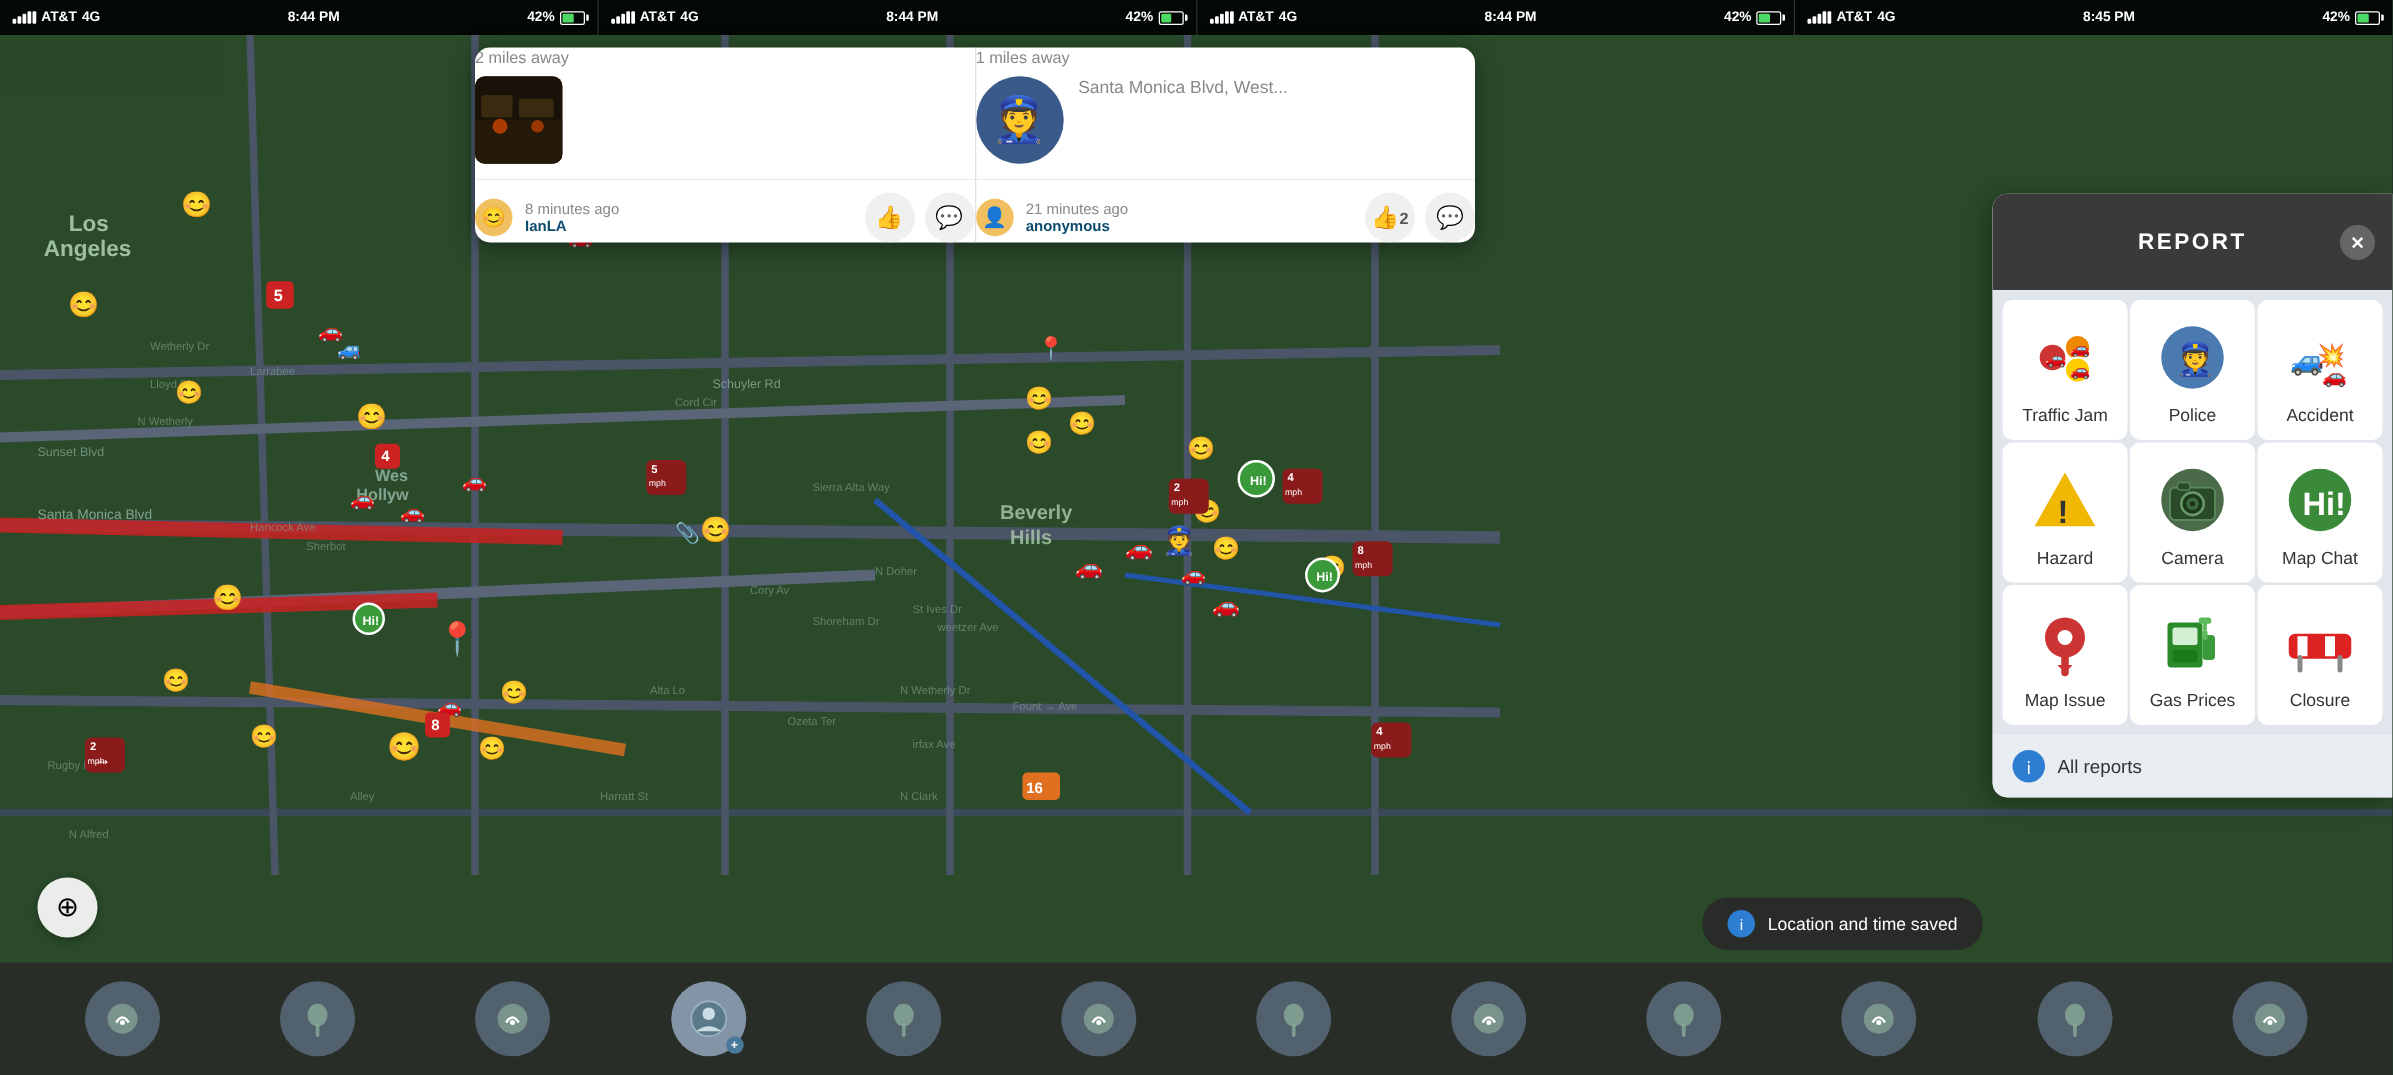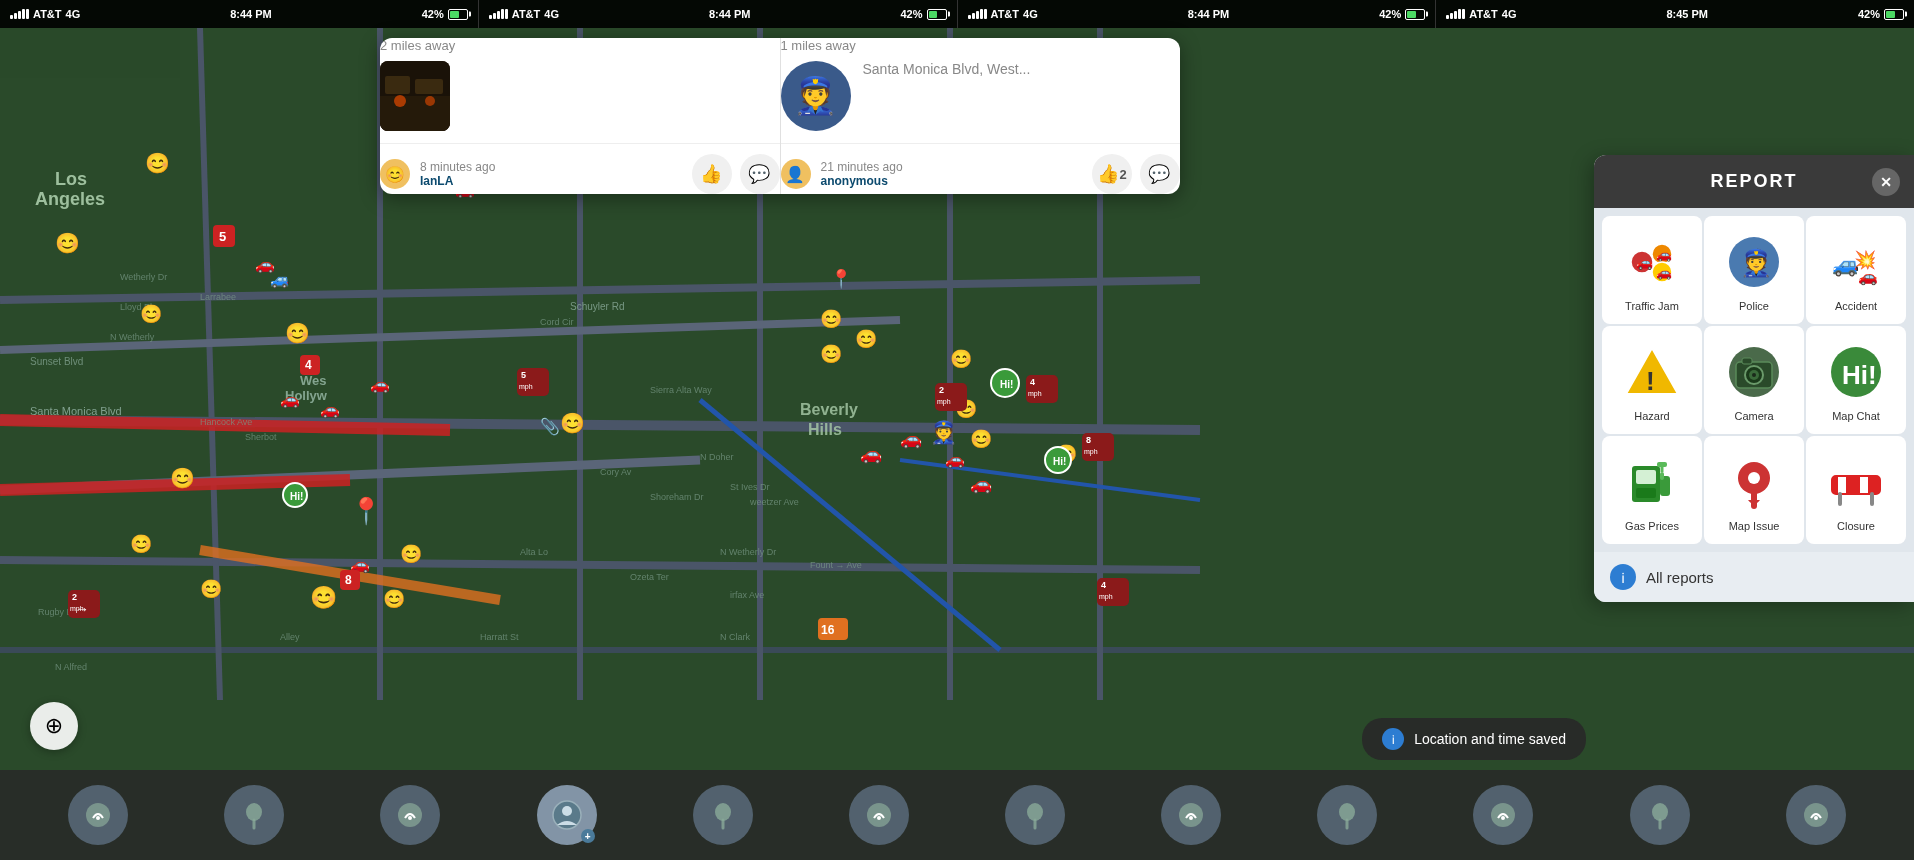--- a/index.html
+++ b/index.html
@@ -255,21 +255,21 @@
       background: #f0f4f8;
       border-radius: 12px 0 0 12px;
       box-shadow: -4px 4px 20px rgba(0,0,0,0.3);
       z-index: 200;
       overflow: hidden;
     }
 
     .report-header {
       background: #3a3a3a;
       color: white;
-      padding: 16px;
+      padding: 28px;
       display: flex;
       align-items: center;
       justify-content: center;
       position: relative;
     }
 
     .report-title {
       font-size: 18px;
       font-weight: 700;
       letter-spacing: 2px;
@@ -312,21 +312,21 @@
       cursor: pointer;
     }
 
     .report-icon-wrap {
       width: 60px; height: 60px;
       display: flex; align-items: center; justify-content: center;
       font-size: 42px;
     }
 
     .report-label {
-      font-size: 11px;
+      font-size: 14px;
       color: #333;
       font-weight: 500;
       text-align: right;
     }
 
     .report-footer {
       background: #e8edf2;
       padding: 12px 16px;
       display: flex;
       align-items: center;
@@ -769,48 +769,48 @@
           <circle cx="28" cy="28" r="25" fill="#3a8a3a"></circle>
           <text x="14" y="40" font-size="26" fill="white" font-weight="900">Hi!</text>
         </svg>
       </div>
       <div class="report-label">Map Chat</div>
     </div>
 
     <div class="report-item">
       <div class="report-icon-wrap">
         <svg width="56" height="56" viewBox="0 0 56 56">
+          <ellipse cx="28" cy="24" rx="16" ry="16" fill="#cc3333"></ellipse>
+          <circle cx="28" cy="24" r="6" fill="white"></circle>
+          <path d="M28 38 L28 52" stroke="#cc3333" stroke-width="6" stroke-linecap="round"></path>
+          <path d="M22 46 Q28 54 34 46" fill="#cc3333"></path>
+        </svg>
+      </div>
+      <div class="report-label">Map Issue</div>
+    </div>
+
+    <div class="report-item">
+      <div class="report-icon-wrap">
+        <svg width="56" height="56" viewBox="0 0 56 56">
 
           <rect x="8" y="12" width="28" height="36" rx="3" fill="#2a8a2a"></rect>
           <rect x="12" y="16" width="20" height="14" rx="2" fill="#d4f0d4"></rect>
           <rect x="36" y="22" width="10" height="20" rx="3" fill="#3a9a3a"></rect>
           <rect x="36" y="18" width="4" height="8" rx="2" fill="#5aba5a"></rect>
           <line x1="38" y1="18" x2="38" y2="10" stroke="#5aba5a" stroke-width="3"></line>
           <rect x="33" y="8" width="10" height="5" rx="2" fill="#5aba5a"></rect>
           <rect x="12" y="34" width="20" height="10" rx="2" fill="#1a7a1a"></rect>
         </svg>
       </div>
       <div class="report-label">Gas Prices</div>
     </div>
 
     <div class="report-item">
       <div class="report-icon-wrap">
         <svg width="56" height="56" viewBox="0 0 56 56">
-          <ellipse cx="28" cy="24" rx="16" ry="16" fill="#cc3333"></ellipse>
-          <circle cx="28" cy="24" r="6" fill="white"></circle>
-          <path d="M28 38 L28 52" stroke="#cc3333" stroke-width="6" stroke-linecap="round"></path>
-          <path d="M22 46 Q28 54 34 46" fill="#cc3333"></path>
-        </svg>
-      </div>
-      <div class="report-label">Map Issue</div>
-    </div>
-
-    <div class="report-item">
-      <div class="report-icon-wrap">
-        <svg width="56" height="56" viewBox="0 0 56 56">
 
           <rect x="4" y="22" width="48" height="18" rx="4" fill="white" stroke="#dd2222" stroke-width="2"></rect>
 
           <clipPath id="barrier-clip">
             <rect x="4" y="22" width="48" height="18" rx="4"></rect>
           </clipPath>
           <g clip-path="url(#barrier-clip)">
             <rect x="-4" y="22" width="14" height="18" fill="#dd2222"></rect>
             <rect x="18" y="22" width="14" height="18" fill="#dd2222"></rect>
             <rect x="40" y="22" width="14" height="18" fill="#dd2222"></rect>

